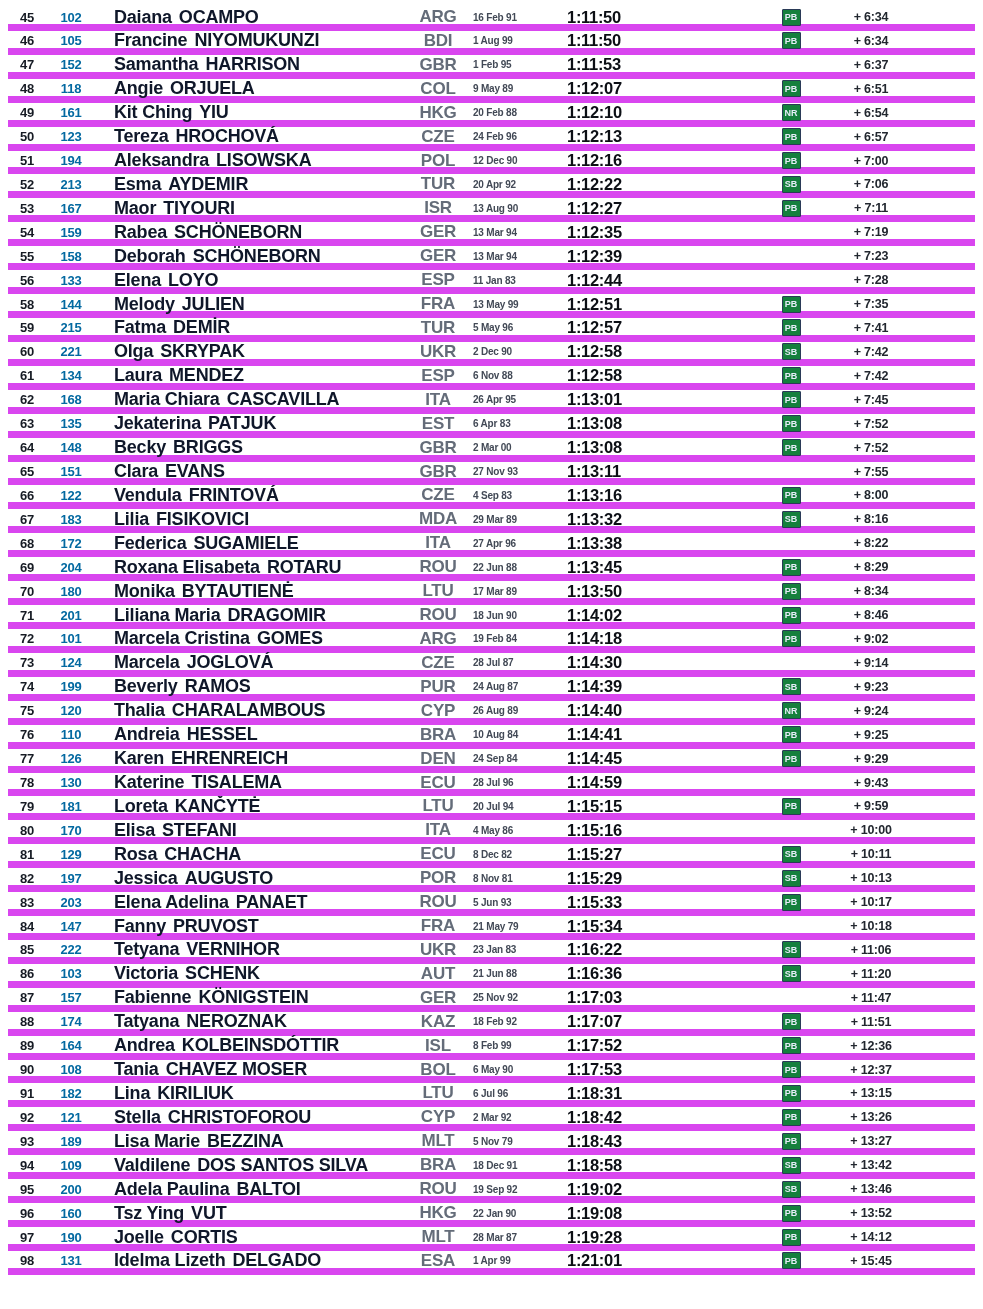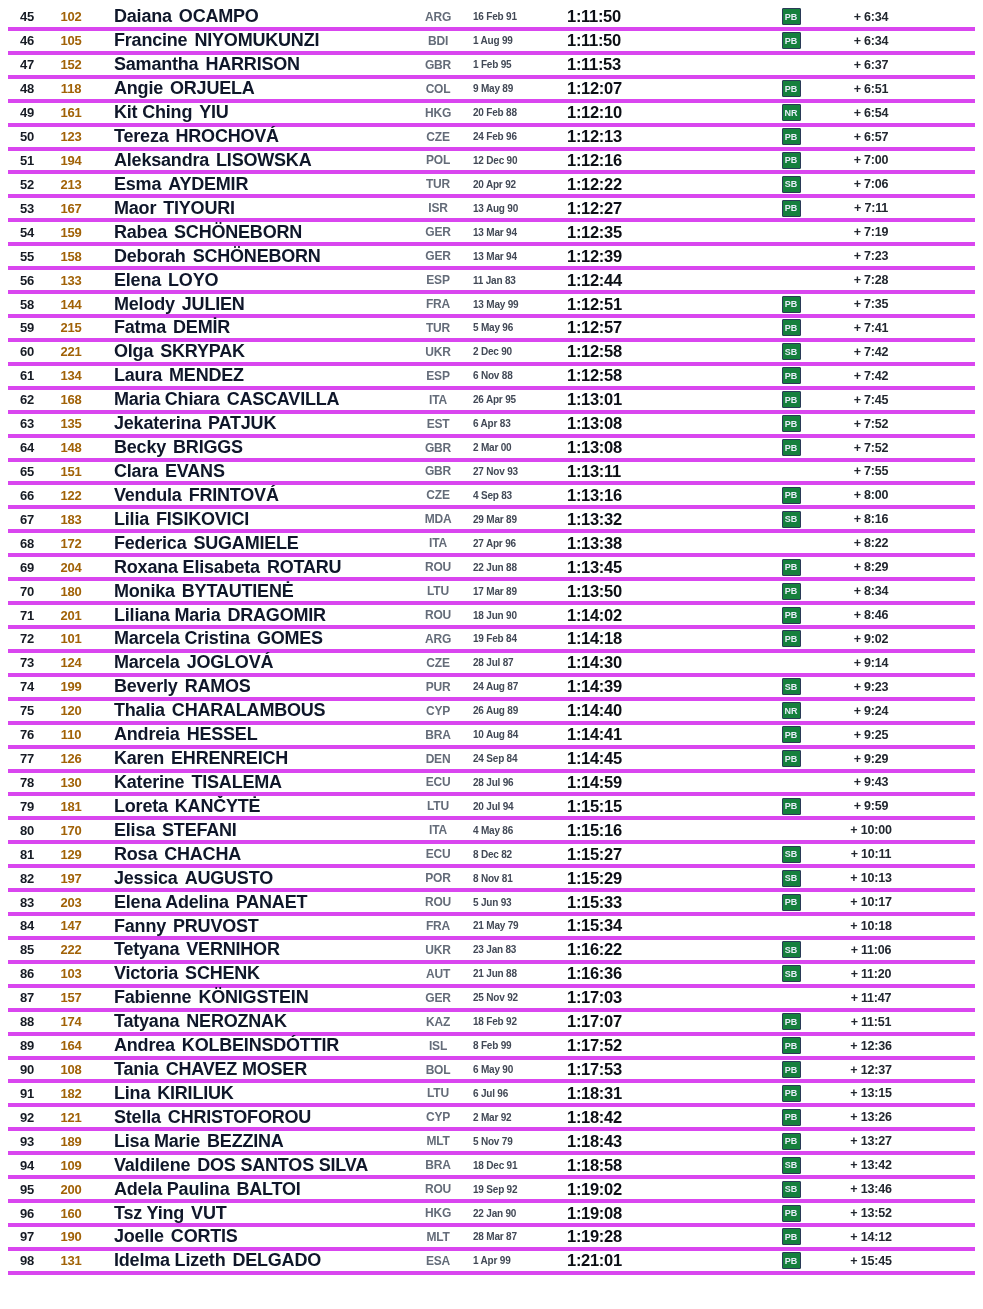--- a/index.html
+++ b/index.html
@@ -13,52 +13,52 @@
   }
   .results {
     padding-top: 7px;
   }
   .row {
     display: grid;
     grid-template-columns: 26px 74px 295px 70px 94px 192px 64px 96px 1fr;
     align-items: center;
     height: 23.93px;
     box-sizing: border-box;
-    border-bottom: 4px solid #d946ef;
+    border-bottom: 7px solid #d946ef;
     margin: 0 8px;
     background: #ffffff;
   }
   .c-rank {
     text-align: right;
     font-weight: bold;
     font-size: 13px;
     color: #161b24;
     letter-spacing: -0.2px;
   }
   .c-bib {
     text-align: center;
     font-weight: bold;
     font-size: 13px;
-    color: #a16207;
+    color: #0369a1;
     letter-spacing: -0.2px;
   }
   .c-name {
     padding-left: 6px;
     font-weight: bold;
     font-size: 18px;
     color: #0f172a;
     white-space: nowrap;
     letter-spacing: -0.2px;
     overflow: hidden;
   }
   .c-name .family { margin-left: 7px; }
   .c-noc {
     text-align: center;
     font-weight: 600;
-    font-size: 12px;
+    font-size: 17px;
     color: #646c79;
     letter-spacing: -0.2px;
   }
   .c-dob {
     font-weight: 600;
     font-size: 10px;
     color: #424956;
     letter-spacing: -0.2px;
   }
   .c-time {

